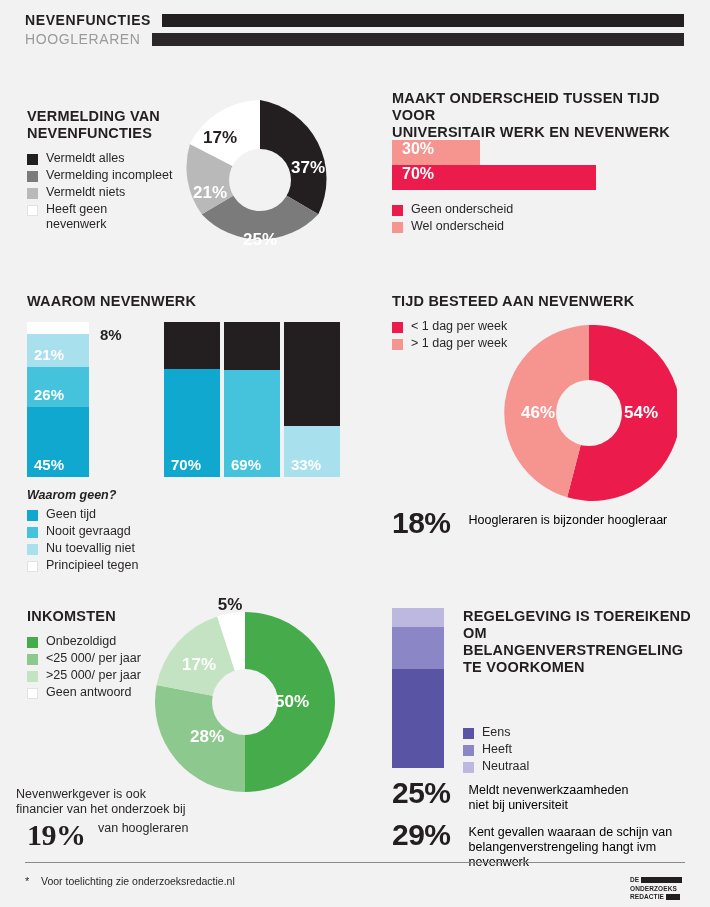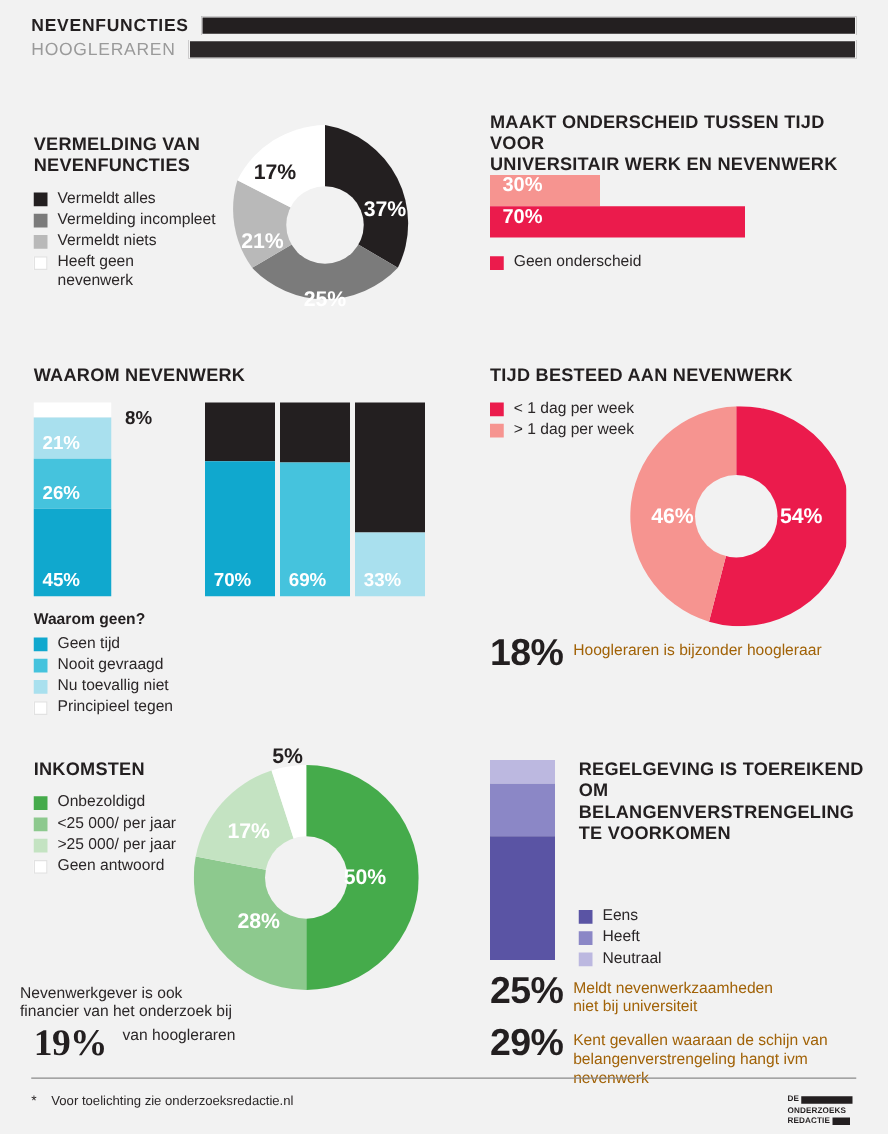--- a/index.html
+++ b/index.html
@@ -32,21 +32,21 @@
   .sec-title{
     font-weight:bold;font-size:14.5px;line-height:17px;
     letter-spacing:.2px;color:#231f20;text-transform:uppercase;
   }
   .legend{margin-top:9px;}
   .legend-row{display:flex;align-items:flex-start;margin-bottom:2px;}
   .sw{width:11px;height:11px;flex:0 0 11px;margin-top:3px;margin-right:8px;}
   .sw.bordered{box-shadow:inset 0 0 0 1px #e2e2e2;}
   .lg-text{font-size:12.5px;line-height:15px;color:#2b2728;}
   .lg-sub{font-size:12.5px;line-height:15px;color:#2b2728;padding-left:19px;margin-top:-2px;}
-  .legend-head{font-weight:bold;font-size:12.5px;line-height:15px;margin-bottom:4px;color:#231f20;}
+  .legend-head{font-weight:bold;font-size:12.5px;line-height:15px;margin-bottom:4px;color:#231f20;font-style:italic;}
 
   
   .donut{position:absolute;}
   .donut svg{display:block;}
   .dlabel{
     position:absolute;font-weight:bold;font-size:17px;
     transform:translate(-50%,-50%);white-space:nowrap;
   }
   .dlabel.white{color:#ffffff;}
   .dlabel.dark{color:#231f20;}
@@ -64,21 +64,21 @@
   .hbar{position:absolute;display:flex;flex-direction:column;}
   .hbar .hseg{position:relative;height:100%;}
   .hbar .hv{
     position:absolute;left:10px;bottom:7px;
     font-weight:bold;font-size:16px;color:#ffffff;
   }
 
   
   .statrow{position:absolute;display:flex;align-items:flex-start;}
   .bignum{font-weight:bold;font-size:30px;line-height:30px;color:#231f20;letter-spacing:-.5px;}
-  .stattext{font-size:12.5px;line-height:15px;color:#a16207;margin-left:8px;margin-top:5px;}
+  .stattext{font-size:12.5px;line-height:15px;color:#000000;margin-left:18px;margin-top:5px;}
 
   
   .rule{position:absolute;left:25px;top:862px;width:660px;height:1px;background:#8a8a8a;}
   .foot{position:absolute;left:25px;top:875px;display:flex;align-items:flex-start;}
   .foot .star{font-size:11px;color:#2b2728;width:16px;}
   .foot .ftext{font-size:10.5px;line-height:13px;color:#2b2728;}
 
   .logo{position:absolute;left:630px;top:876px;width:56px;}
   .logo-line{display:flex;align-items:center;margin-bottom:1.5px;height:7px;}
   .logo-txt{font-weight:bold;font-size:6.5px;line-height:7px;letter-spacing:.1px;color:#231f20;white-space:nowrap;}
@@ -155,20 +155,24 @@
     <div class="hseg" style="width:70%;background:#eb1b4c;">
       <span class="hv">70%</span>
     </div>
   </div>
 
   <div class="panel" style="left:392px;top:202px;width:280px;">
     <div class="legend-row">
       <span class="sw" style="background:#eb1b4c;"></span>
       <span class="lg-text">Geen onderscheid</span>
     </div>
+    <div class="legend-row">
+      <span class="sw" style="background:#f69490;"></span>
+      <span class="lg-text">Wel onderscheid</span>
+    </div>
   </div>
 
   <div class="panel" style="left:27px;top:293px;width:330px;">
     <div class="sec-title">WAAROM NEVENWERK</div>
   </div>
 
   <div class="stack" style="left:27px;top:322px;width:62px;height:155px;">
     <div class="seg" style="height:12.4px;background:#ffffff;"></div>
     <div class="seg" style="height:32.5px;background:#a9e0ee;">
       <span class="v">21%</span>

